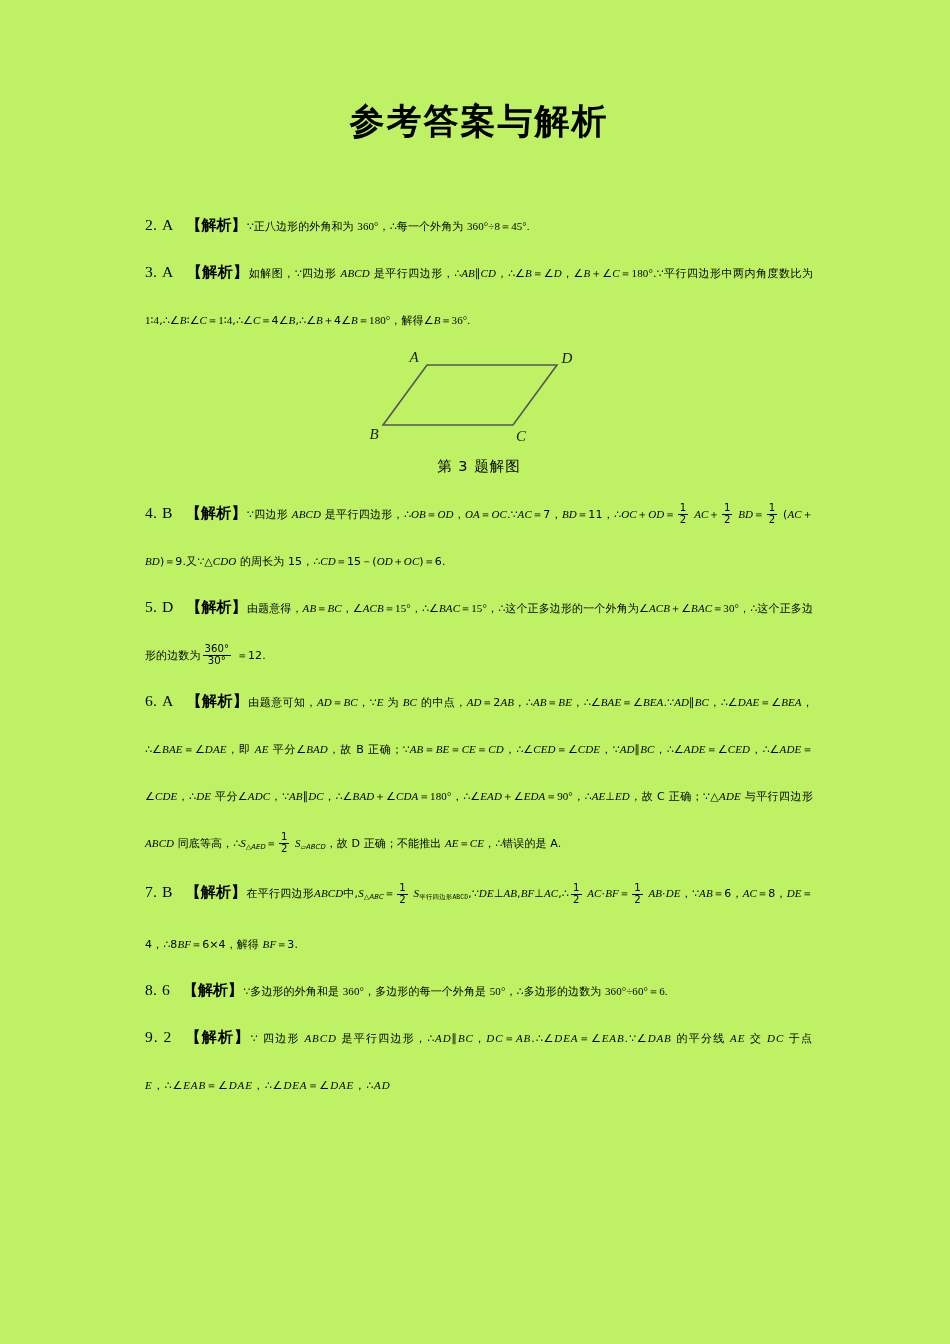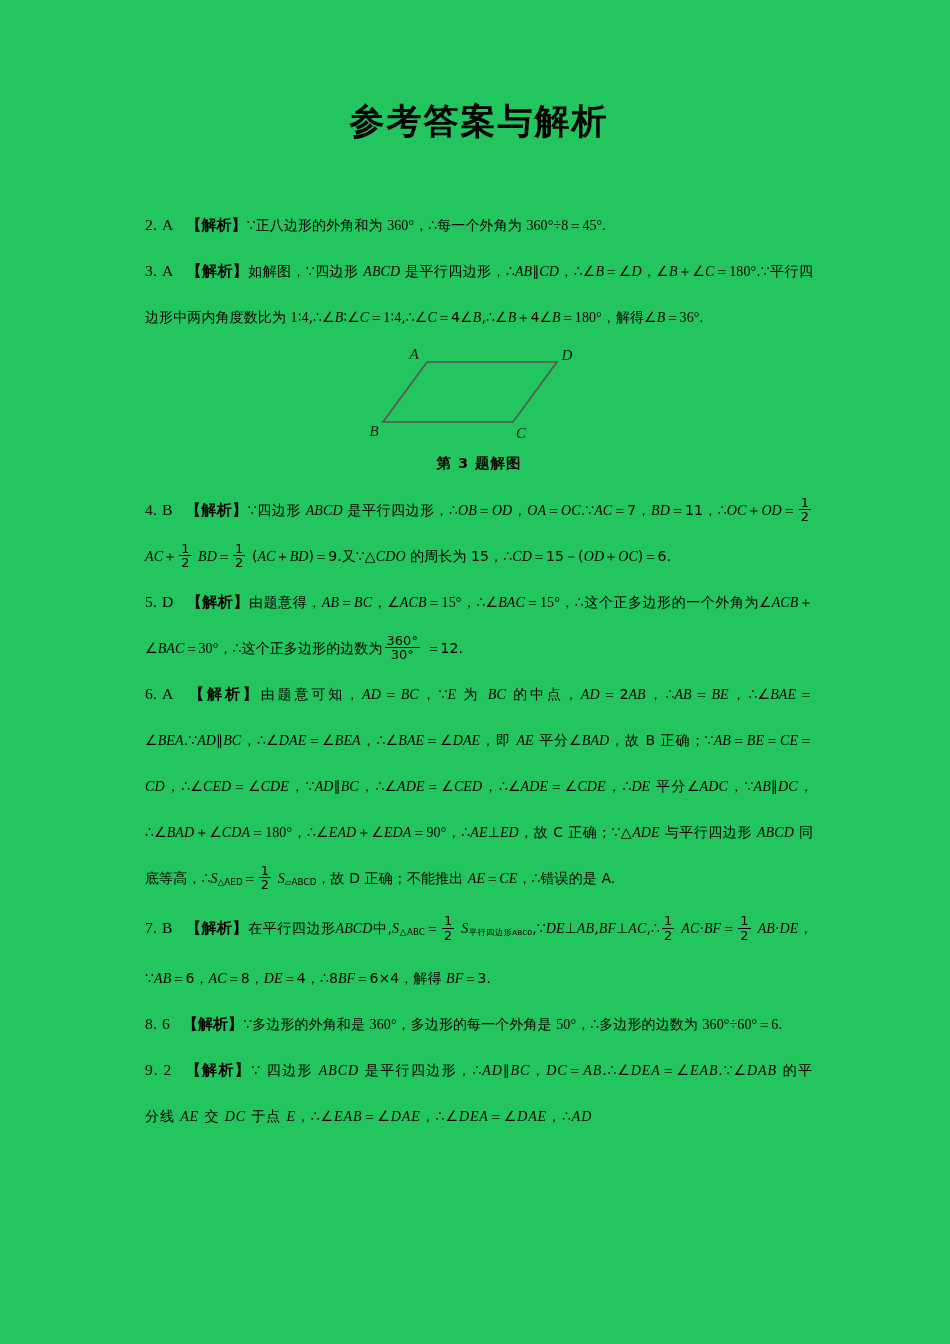--- a/index.html
+++ b/index.html
@@ -14,21 +14,21 @@
     overflow: hidden;
     font-family: "Liberation Serif", "DejaVu Serif", serif;
     color: #000000;
   }
 
   .page {
     position: absolute;
     left: 0; top: 0;
     width: 950px;
     height: 1344px;
-    background: #22c55e;
+    background: #bef264;
   }
 
   .content {
     position: absolute;
     left: 145px;
     top: 100px;
     width: 668px;
   }
 
   .doc-title {
@@ -56,59 +56,59 @@
   .ans-letter { font-family: "Liberation Serif", serif; }
   .gap-sm { display: inline-block; width: 13px; }
   .gap-xs { display: inline-block; width: 5px; }
 
   .tag {
     font-family: Liberation Sans, sans-serif;
     font-weight: 700;
     font-size: 15px;
   }
 
-  .cn { font-family: "DejaVu Sans", "Liberation Sans", sans-serif; font-size: 14px; }
+  .cn { font-family: "DejaVu Sans", "Liberation Sans", sans-serif; font-size: 11px; }
   .mi { font-style: italic; font-family: "Liberation Serif", serif; }
   .mn { font-style: normal; font-family: "Liberation Serif", serif; }
 
   
   .frac {
     display: inline-block;
     vertical-align: -0.52em;
     text-align: center;
     font-size: 0.92em;
     line-height: 1.04;
     margin: 0 2px;
   }
   .frac .n { display: block; padding: 0 2px; border-bottom: 1.2px solid #000; }
   .frac .d { display: block; padding: 0 2px; }
 
   sub.sb {
     font-size: 0.62em;
     vertical-align: -0.25em;
+    font-style: italic;
   }
   sub.sb-cn {
     font-size: 0.58em;
     vertical-align: -0.25em;
     font-family: Liberation Mono, monospace;
     font-style: normal;
   }
 
   
   .figure-wrap {
     text-align: center;
     margin: 6px 0 0 0;
   }
   .fig-caption {
     text-align: center;
     font-family: "DejaVu Sans", "Liberation Sans", sans-serif;
     font-size: 14.5px;
     margin-top: 4px;
     letter-spacing: 1px;
-    font-weight: bold;
   }
   svg { display: inline-block; }
   .vtx-label {
     font-family: "Liberation Serif", serif;
     font-style: italic;
     font-size: 15px;
     fill: #1a1a1a;
   }
 </style>
 </head>

